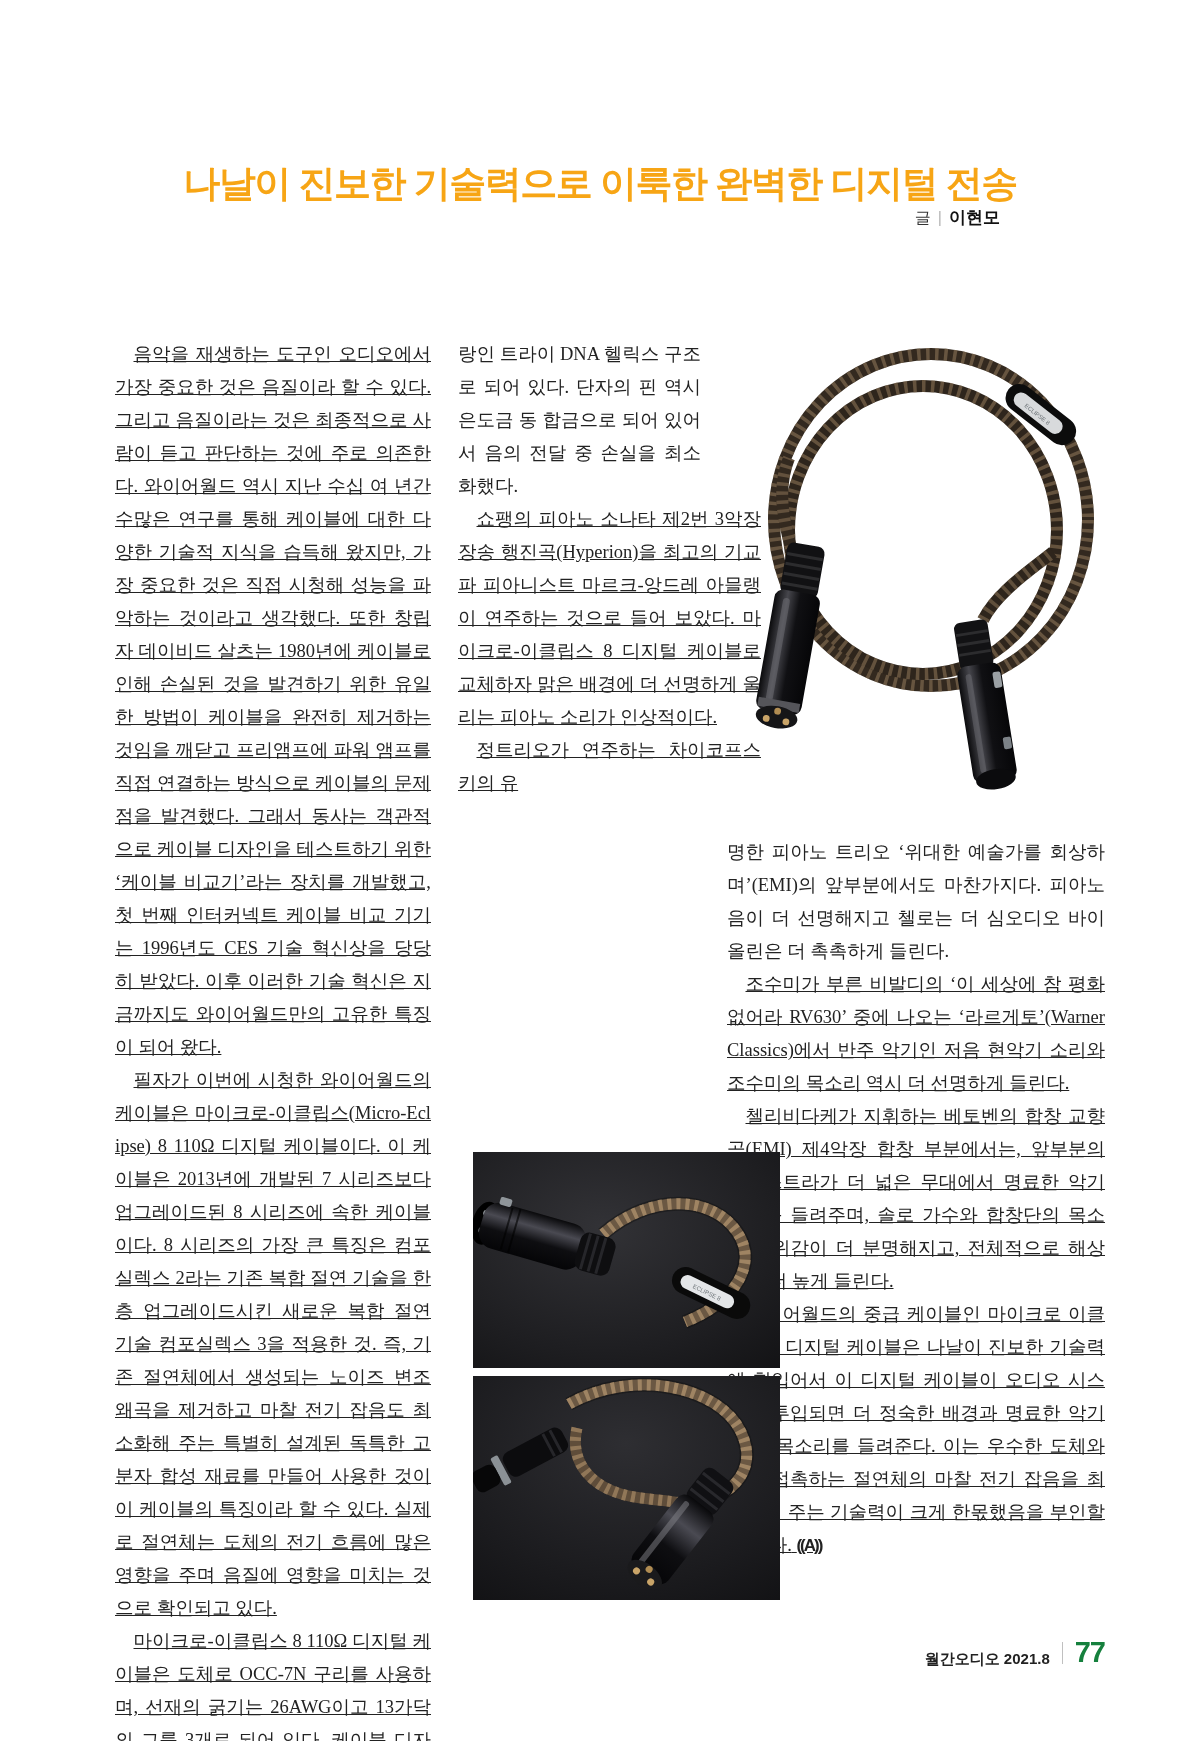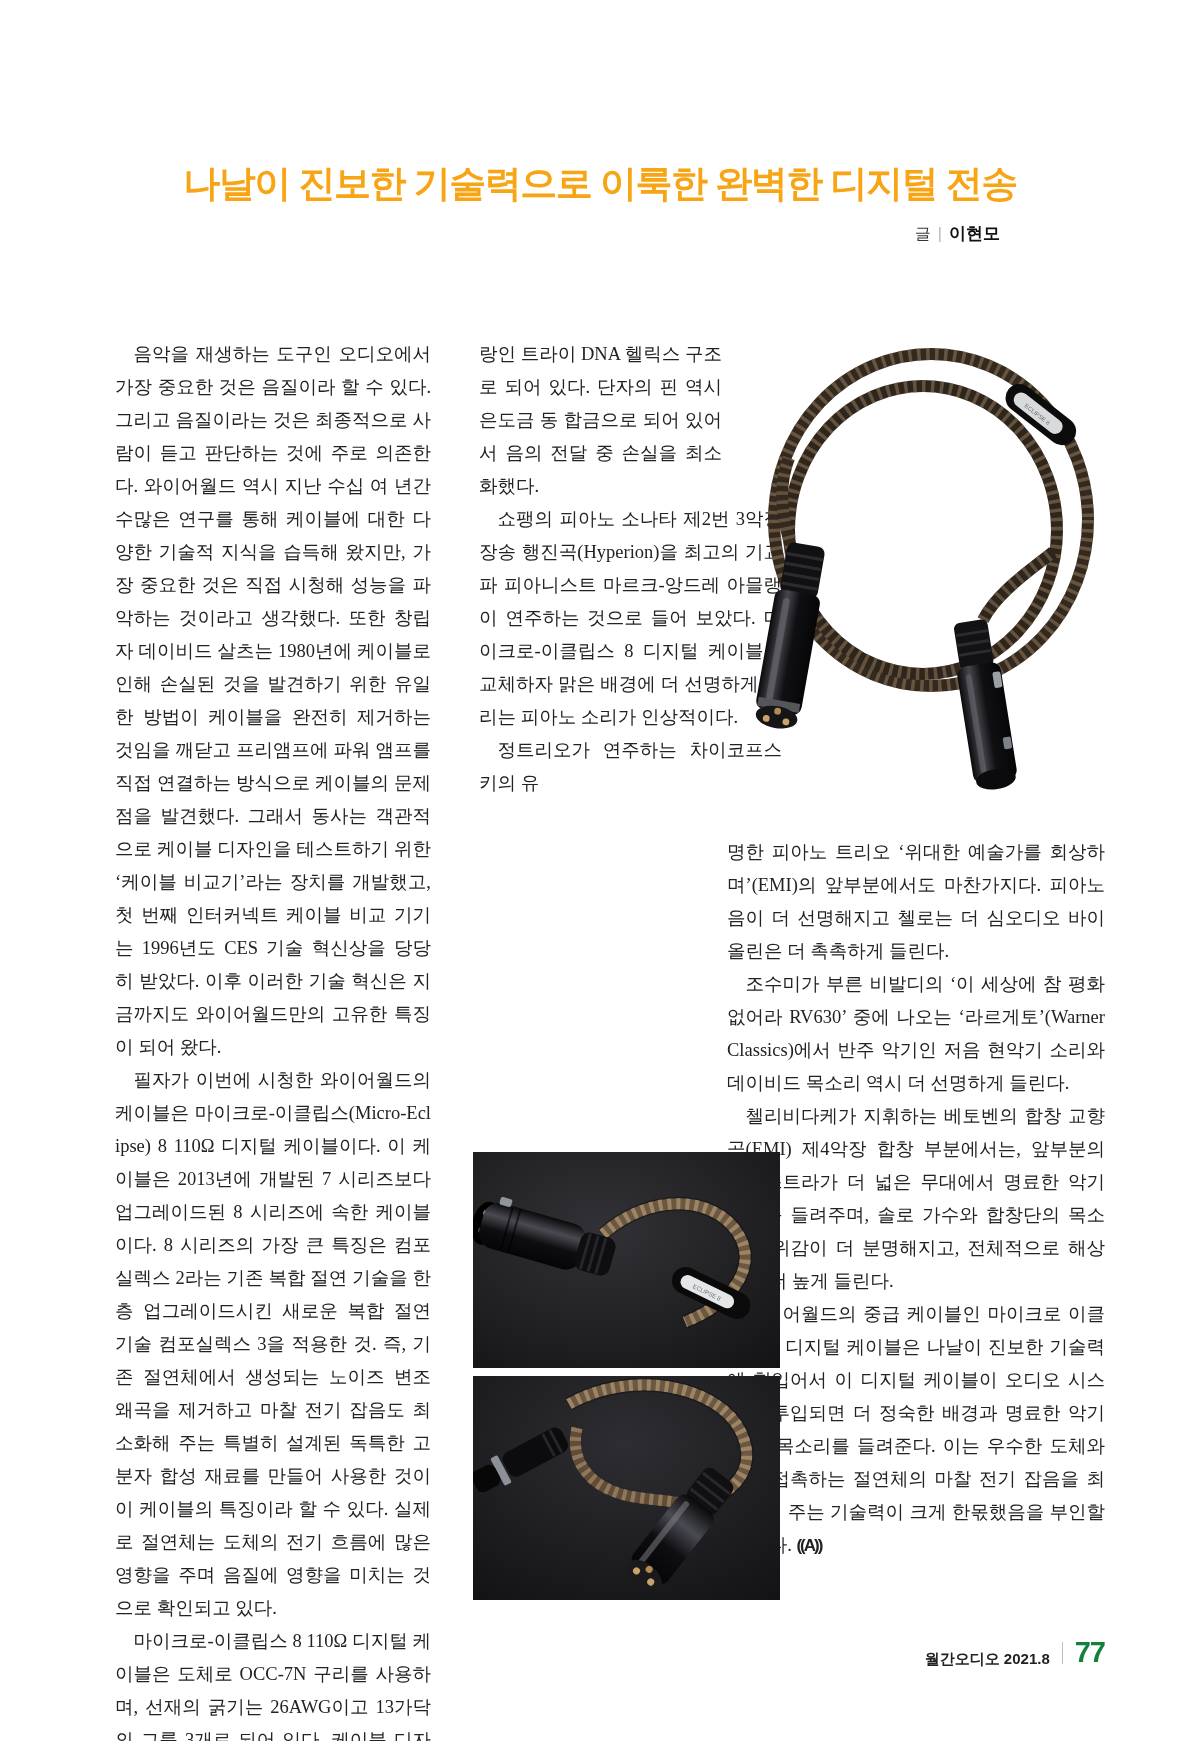--- a/index.html
+++ b/index.html
@@ -8,31 +8,31 @@
     font-family:"Liberation Serif","DejaVu Serif",serif;color:#1c1c1c;
   }
   
   .title{
     position:absolute;left:60px;right:60px;top:134px;text-align:center;
     font-family:"Liberation Sans","DejaVu Sans",sans-serif;
     font-weight:800;font-size:37px;letter-spacing:-1.5px;color:#f7a515;white-space:nowrap;
   }
   .byline{
     position:absolute;top:206px;right:200px;
-    font-family:"Liberation Sans","DejaVu Sans",sans-serif;font-size:16px;color:#333;margin-top:16px;
+    font-family:"Liberation Sans","DejaVu Sans",sans-serif;font-size:16px;color:#333;
   }
   .byline .sep{color:#b5b5b5;margin:0 7px;font-weight:300;}
   .byline .author{font-weight:700;color:#111;font-size:17px;}
   
   .col{position:absolute;text-align:justify;word-break:break-all;
        font-size:18.5px;line-height:33px;color:#222;}
   .col p{margin:0;}
-  .col p.ind{text-indent:1em;}
+  .col p.ind{text-indent:1em;text-decoration:underline;}
   #col1{left:115px;top:338px;width:316px;}
-  #col2{left:458px;top:338px;width:303px;margin-left:21px;}
+  #col2{left:458px;top:338px;width:303px;}
   #col2 .narrow{width:243px;}
   #col2 .wide{width:303px;}
   #col3{left:727px;top:836px;width:378px;}
   .end-mark{font-family:"Liberation Sans","DejaVu Sans",sans-serif;font-weight:700;letter-spacing:-2px;font-size:17px;}
   
   .photo{position:absolute;}
   #photo-top{left:735px;top:320px;width:372px;height:478px;}
   #photo-mid{left:473px;top:1152px;width:307px;height:216px;}
   #photo-bot{left:473px;top:1376px;width:307px;height:224px;}
   .photo svg{display:block;width:100%;height:100%;}
@@ -67,21 +67,21 @@
       <p>랑인 트라이 DNA 헬릭스 구조로 되어 있다. 단자의 핀 역시 은도금 동 합금으로 되어 있어서 음의 전달 중 손실을 최소화했다.</p>
     </div>
     <div class="wide">
       <p class="ind">쇼팽의 피아노 소나타 제2번 3악장 장송 행진곡(Hyperion)을 최고의 기교파 피아니스트 마르크-앙드레 아믈랭이 연주하는 것으로 들어 보았다. 마이크로-이클립스 8 디지털 케이블로 교체하자 맑은 배경에 더 선명하게 울리는 피아노 소리가 인상적이다.</p>
       <p class="ind">정트리오가 연주하는 차이코프스키의 유</p>
     </div>
   </div>
 
   <div class="col" id="col3">
     <p>명한 피아노 트리오 ‘위대한 예술가를 회상하며’(EMI)의 앞부분에서도 마찬가지다. 피아노 음이 더 선명해지고 첼로는 더 심오디오 바이올린은 더 촉촉하게 들린다.</p>
-    <p class="ind">조수미가 부른 비발디의 ‘이 세상에 참 평화 없어라 RV630’ 중에 나오는 ‘라르게토’(Warner Classics)에서 반주 악기인 저음 현악기 소리와 데이비드 목소리 역시 더 선명하게 들린다.</p>
+    <p class="ind">조수미가 부른 비발디의 ‘이 세상에 참 평화 없어라 RV630’ 중에 나오는 ‘라르게토’(Warner Classics)에서 반주 악기인 저음 현악기 소리와 조수미의 목소리 역시 더 선명하게 들린다.</p>
     <p class="ind">첼리비다케가 지휘하는 베토벤의 합창 교향곡(EMI) 제4악장 합창 부분에서는, 앞부분의 오케스트라가 더 넓은 무대에서 명료한 악기 소리를 들려주며, 솔로 가수와 합창단의 목소리 정위감이 더 분명해지고, 전체적으로 해상도가 더 높게 들린다.</p>
     <p class="ind"><span>와이어월드의 중급 케이블인 마이크로 이클립스 8 디지털 케이블은 나날이 진보한 기술력에 힘입어서 이 디지털 케이블이 오디오 시스템이 투입되면 더 정숙한 배경과 명료한 악기 소리, 목소리를 들려준다. 이는 우수한 도체와 이와 접촉하는 절연체의 마찰 전기 잡음을 최소화해 주는 기술력이 크게 한몫했음을 부인할 수 없다.</span> <span class="end-mark">((A))</span></p>
   </div>
 
   <div class="photo" id="photo-top">
     <svg viewBox="0 0 372 478" xmlns="http://www.w3.org/2000/svg">
       <defs>
         <linearGradient id="barrelG" x1="0" y1="0" x2="1" y2="0">
           <stop offset="0" stop-color="#0a0a0c"></stop>
             <stop offset="0.28" stop-color="#46464c"></stop>

